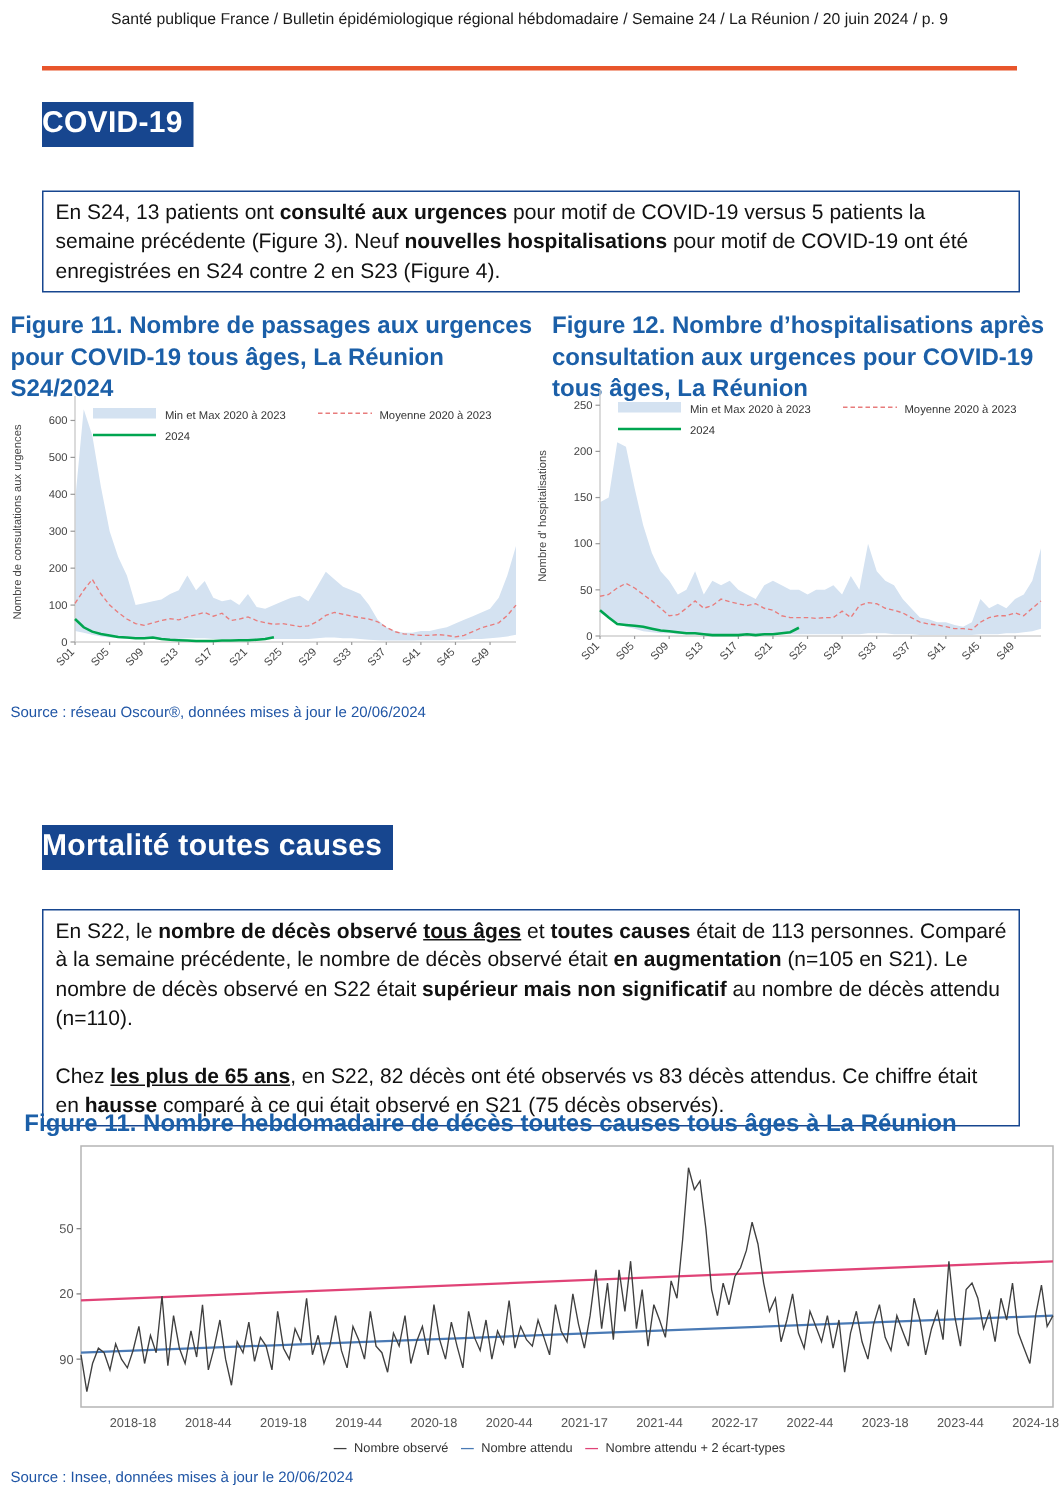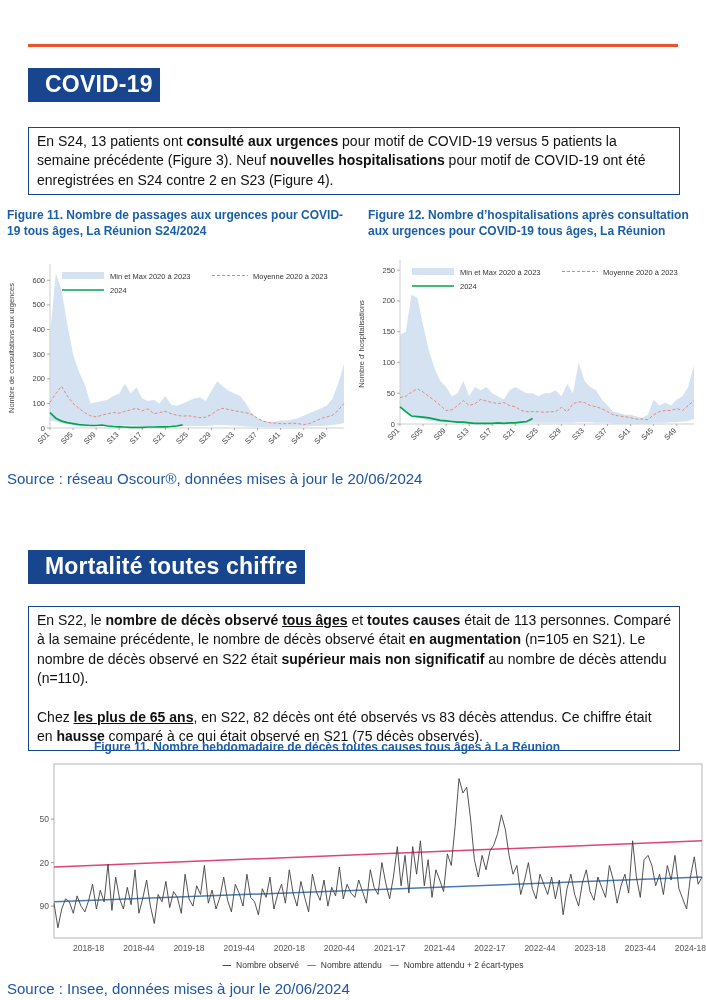--- a/index.html
+++ b/index.html
@@ -2,37 +2,38 @@
 <html><head>
 <meta charset="utf-8">
 <style>
   html,body{margin:0;padding:0;background:#fff;}
   #page{position:relative;width:706px;height:1000px;background:#fff;
         font-family:"Liberation Sans",sans-serif;color:#111;overflow:hidden;}
   .hdr{position:absolute;top:7px;left:0;width:706px;text-align:center;
        font-size:10.5px;color:#1a1a1a;}
   .rule{position:absolute;left:28px;top:44px;width:650px;height:3px;}
   .secbar{position:absolute;left:28px;color:#fff;font-weight:bold;
-          font-size:23px;padding:3px 7px 4px 17px;letter-spacing:0.2px;}
+          font-size:20px;padding:3px 7px 4px 0;letter-spacing:0.2px;}
   .txtbox{position:absolute;left:28px;width:634px;font-size:14px;
           line-height:1.38;padding:4px 8px;background:#fff;}
-  .cap{position:absolute;font-weight:bold;font-size:12px;line-height:1.3;}
-  .src{position:absolute;font-size:15px;}
+  .cap{position:absolute;font-weight:bold;font-size:16px;line-height:1.3;}
+  .src{position:absolute;font-size:10px;}
   .chart{position:absolute;}
   svg text{font-family:"Liberation Sans",sans-serif;}
   .biglegend{position:absolute;left:40px;width:666px;text-align:center;
              font-size:8.5px;color:#333;}
   .biglegend .sw{font-weight:bold;letter-spacing:-1px;}
   .biglegend span{margin:0 3px;}
 </style>
 </head>
 <body>
 
 <div id="page">
 
+  <div class="hdr">Santé publique France / Bulletin épidémiologique régional hébdomadaire / Semaine 24 / La Réunion / 20 juin 2024 / p. 9</div>
   <div class="rule" style="background: rgb(232, 85, 43);"></div>
 
   <div class="secbar" style="top: 68px; background: rgb(23, 70, 143);">COVID-19</div>
 
   <div class="txtbox" style="top: 127px; border: 1.5px solid rgb(23, 70, 143);">
     <span><span>En S24, 13 patients ont </span><span style="font-weight: bold;">consulté aux urgences</span><span> pour motif de COVID-19 versus 5 patients la semaine précédente (Figure 3). Neuf </span><span style="font-weight: bold;">nouvelles hospitalisations</span><span> pour motif de COVID-19 ont été enregistrées en S24 contre 2 en S23 (Figure 4).</span></span>
   </div>
 
   <div class="cap" style="left: 7px; top: 208px; width: 348px; color: rgb(27, 95, 168);">Figure 11. Nombre de passages aux urgences pour COVID-19 tous âges, La Réunion S24/2024</div>
   <div class="cap" style="left: 368px; top: 208px; width: 330px; color: rgb(27, 95, 168);">Figure 12. Nombre d’hospitalisations après consultation aux urgences pour COVID-19 tous âges, La Réunion</div>
@@ -139,21 +140,21 @@
         <rect x="58" y="14" width="42" height="7" fill="#D4E2F1"></rect>
         <text x="106" y="21" font-size="7.5" fill="#333">Min et Max 2020 à 2023</text>
         <line x1="208" y1="17.5" x2="244" y2="17.5" stroke="#E87C7C" stroke-width="1" stroke-dasharray="3,2"></line>
         <text x="249" y="21" font-size="7.5" fill="#333">Moyenne 2020 à 2023</text>
         <line x1="58" y1="32" x2="100" y2="32" stroke="#00A550" stroke-width="1.7"></line>
         <text x="106" y="35" font-size="7.5" fill="#333">2024</text>
       </svg></div>
 
   <div class="src" style="left: 7px; top: 470px; color: rgb(31, 85, 165);">Source : réseau Oscour®, données mises à jour le 20/06/2024</div>
 
-  <div class="secbar" style="top: 550px; background: rgb(23, 70, 143);">Mortalité toutes chiffre</div>
+  <div class="secbar" style="top: 550px; background: rgb(23, 70, 143);">Mortalité toutes causes</div>
 
   <div class="txtbox" style="top: 606px; border: 1.5px solid rgb(23, 70, 143);">
     <span><span>En S22, le </span><span style="font-weight: bold;">nombre de décès observé</span><span> </span><span style="font-weight: bold; text-decoration: underline;">tous âges</span><span> et </span><span style="font-weight: bold;">toutes causes</span><span> était de 113 personnes. Comparé à la semaine précédente, le nombre de décès observé était </span><span style="font-weight: bold;">en augmentation</span><span> (n=105 en S21). Le nombre de décès observé en S22 était </span><span style="font-weight: bold;">supérieur mais non significatif</span><span> au nombre de décès attendu (n=110).</span></span>
     <br><br>
     <span><span>Chez </span><span style="font-weight: bold; text-decoration: underline;">les plus de 65 ans</span><span>, en S22, 82 décès ont été observés vs 83 décès attendus. Ce chiffre était en </span><span style="font-weight: bold; margin-top: 32px;">hausse</span><span> comparé à ce qui était observé en S21 (75 décès observés).</span></span>
   </div>
 
   <div class="cap" style="left: 7px; top: 740px; width: 640px; color: rgb(27, 95, 168); text-align: center;">Figure 11. Nombre hebdomadaire de décès toutes causes tous âges à La Réunion</div>
 
   <div class="chart" style="left:40px;top:762px;" id="chart-mortality"><svg viewBox="0 0 666 196" width="666" height="196">

